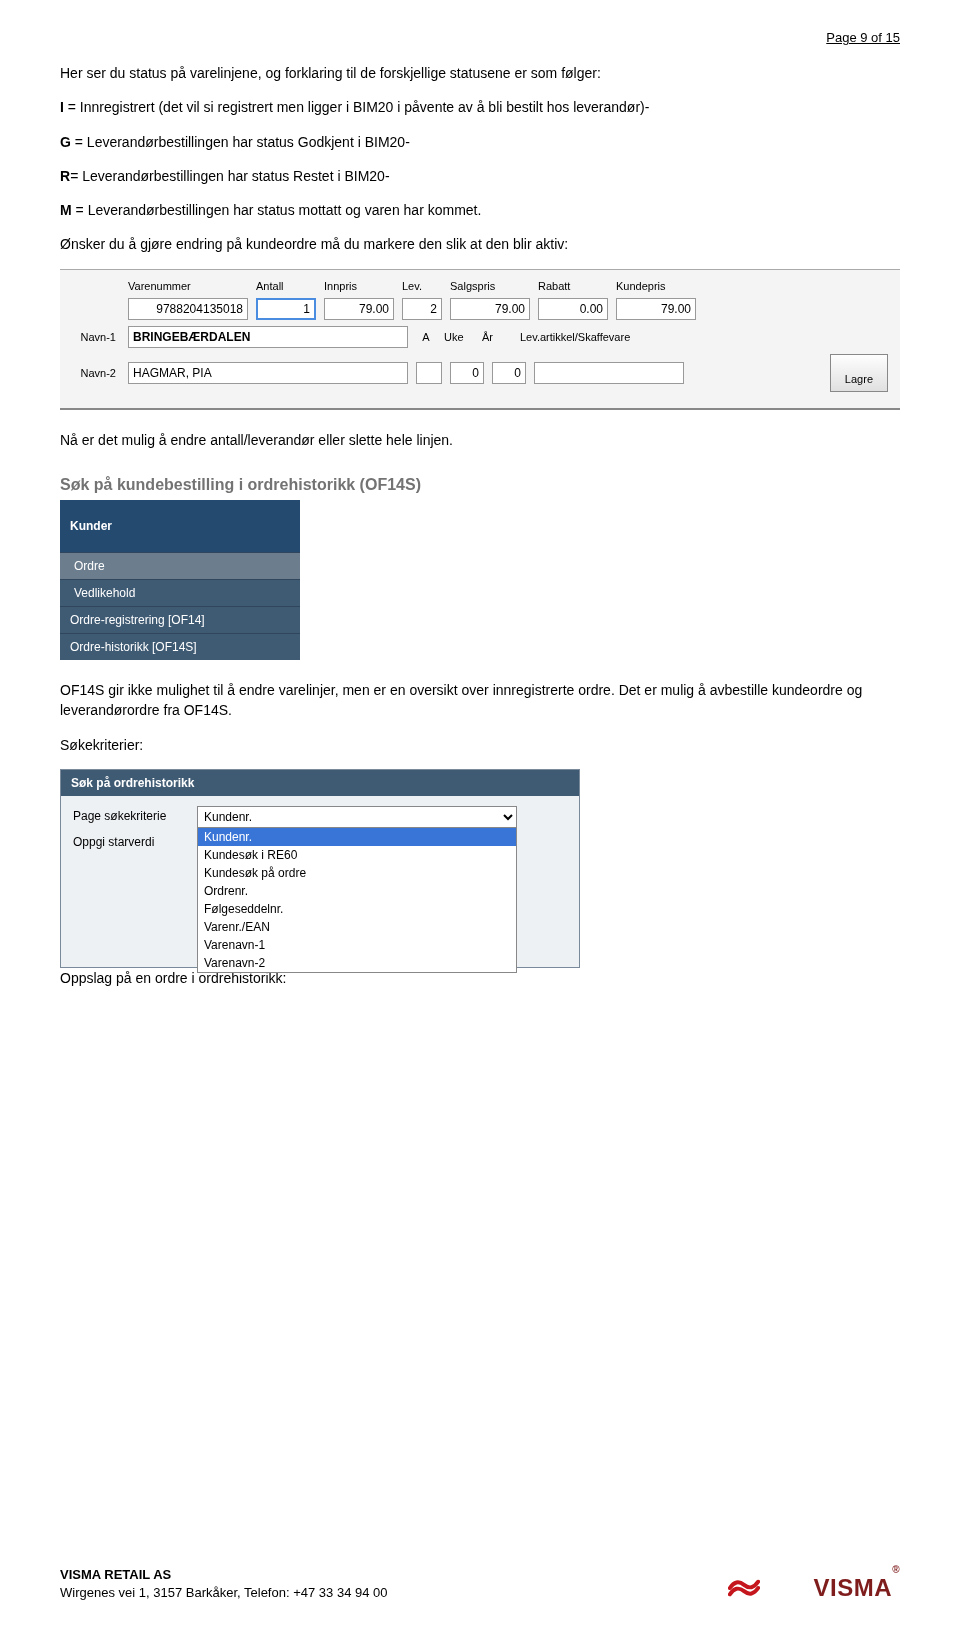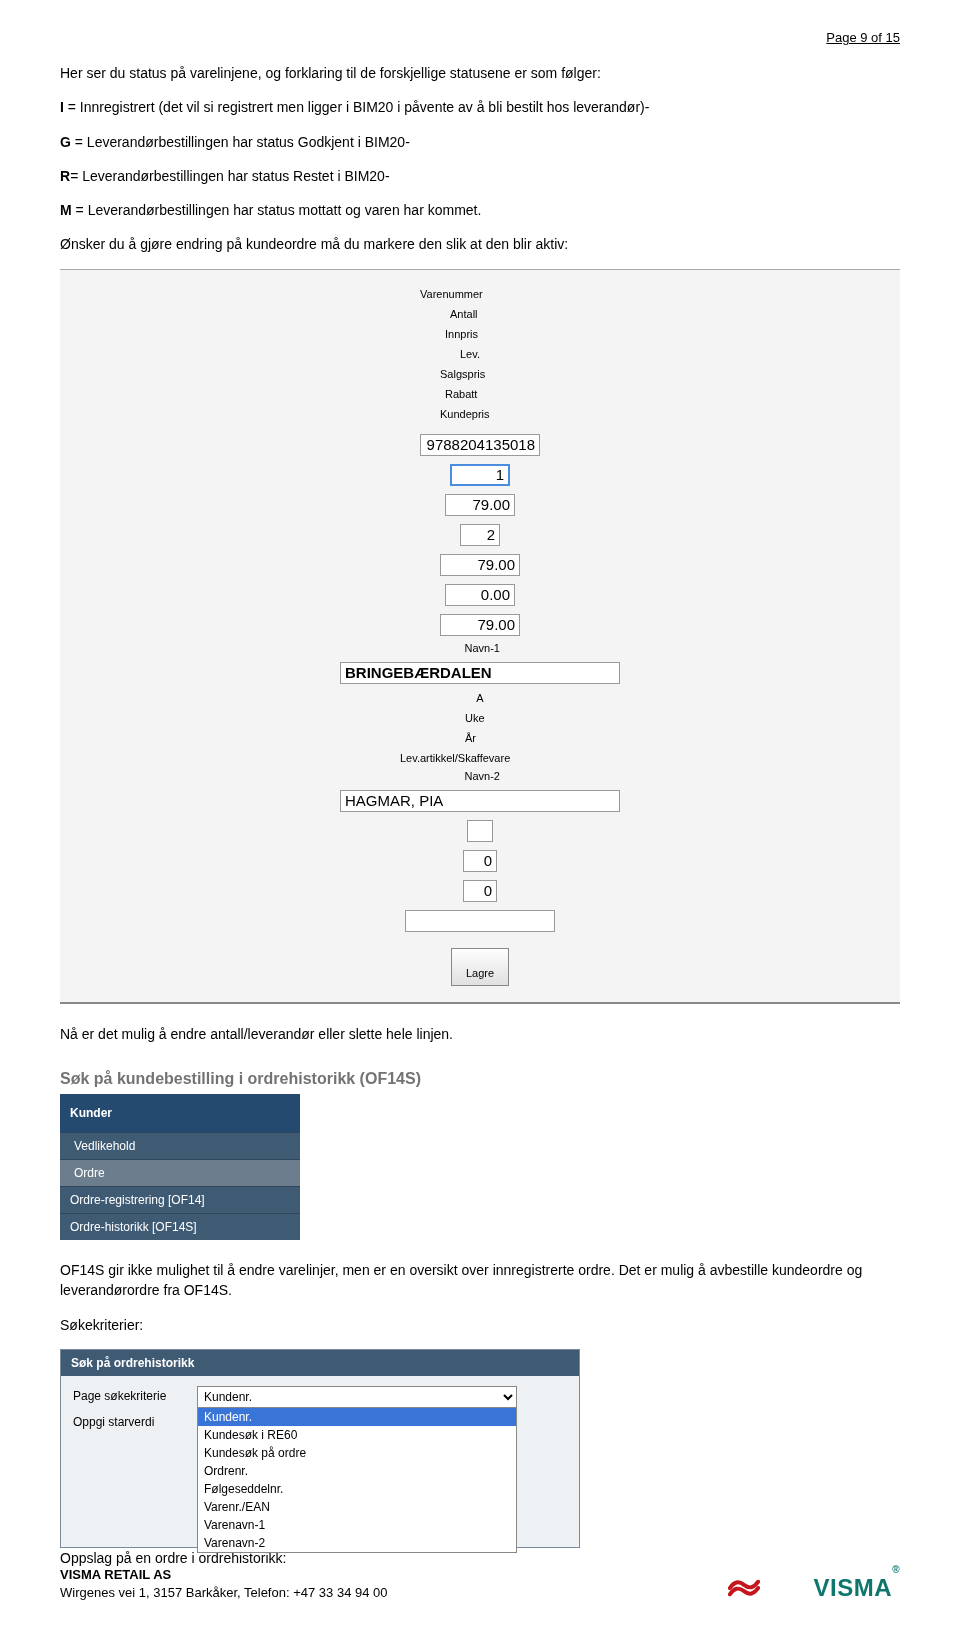--- a/index.html
+++ b/index.html
@@ -35,48 +35,47 @@
     background: #f4f4f4;
     padding: 10px 12px 10px 12px;
     margin: 8px 0 20px 0;
     font-size: 11px;
   }
   .sshot1 .hdr-row, .sshot1 .val-row {
     display: flex;
     gap: 8px;
     align-items: center;
     margin-bottom: 6px;
-    flex-direction: column;
   }
   .sshot1 .cell-lbl { text-align: left; }
   .sshot1 input.box {
     background: #fff;
     border: 1px solid #999;
     padding: 3px 4px;
-    font-size: 15px;
+    font-size: 12px;
     height: 22px;
   }
   .sshot1 input.active { border: 2px solid #4a8de0; }
   .sshot1 .btn {
     background: linear-gradient(#fefefe,#e0e0e0);
     border: 1px solid #888;
     padding: 18px 14px;
     font-size: 11px;
     height: 22px;
   }
   .sshot1 .row-lbl { width: 48px; text-align: right; padding-right: 4px; }
   
   .sshot2 {
     width: 240px;
     background: #3f5a73;
     font-size: 12px;
     color: #fff;
     margin-bottom: 20px;
   }
-  .sshot2 .hdr { background: #254a70; padding: 12px 10px; font-weight: bold; }
+  .sshot2 .hdr { background: #254a70; padding: 19px 10px; font-weight: bold; }
   .sshot2 .item { padding: 6px 14px; border-top: 1px solid #2f465c; }
   .sshot2 .sel { background: #6c7d8e; }
   .sshot2 .sub { padding-left: 10px; }
   
   .sshot3 {
     width: 520px;
     border: 1px solid #7a8a9a;
     font-size: 12px;
   }
   .sshot3 .top {
@@ -121,21 +120,21 @@
     bottom: 30px;
     display: flex;
     justify-content: space-between;
     align-items: flex-end;
     font-size: 13px;
   }
   .footer-left { line-height: 1.4; }
   .visma-logo { display: flex; align-items: center; gap: 6px; }
   .visma-swirl { width: 32px; height: 22px; position: relative; }
   .visma-swirl svg { width: 100%; height: 100%; }
-  .visma-text { font-weight: bold; font-size: 24px; letter-spacing: 0.5px; color: #0f766e; position: relative; margin-left: 48px; }
+  .visma-text { font-weight: bold; font-size: 24px; letter-spacing: 0.5px; color: #7f1d1d; position: relative; margin-left: 48px; }
   .visma-r { font-size: 10px; vertical-align: top; position: relative; top: -10px; }
 </style>
 </head>
 <body>
 
 <div class="page-num">Page 9 of 15</div>
 
 <p class="para">Her ser du status på varelinjene, og forklaring til de forskjellige statusene er som følger:</p>
 
 <p class="para"><span class="bold-prefix">I</span> = Innregistrert (det vil si registrert men ligger i BIM20 i påvente av å bli bestilt hos leverandør)-</p>
@@ -185,22 +184,22 @@
     <button class="btn">Lagre</button>
   </div>
 </div>
 
 <p class="para">Nå er det mulig å endre antall/leverandør eller slette hele linjen.</p>
 
 <div class="heading-blue">Søk på kundebestilling i ordrehistorikk (OF14S)</div>
 
 <div class="sshot2">
   <div class="hdr">Kunder</div>
+  <div class="item sel">Ordre</div>
   <div class="item">Vedlikehold</div>
-  <div class="item sel">Ordre</div>
   <div class="item sub">Ordre-registrering [OF14]</div>
   <div class="item sub">Ordre-historikk [OF14S]</div>
 </div>
 
 <p class="para">OF14S gir ikke mulighet til å endre varelinjer, men er en oversikt over innregistrerte ordre. Det er mulig å avbestille kundeordre og leverandørordre fra OF14S.</p>
 
 <p class="para">Søkekriterier:</p>
 
 <div class="sshot3">
   <div class="top">Søk på ordrehistorikk</div>

